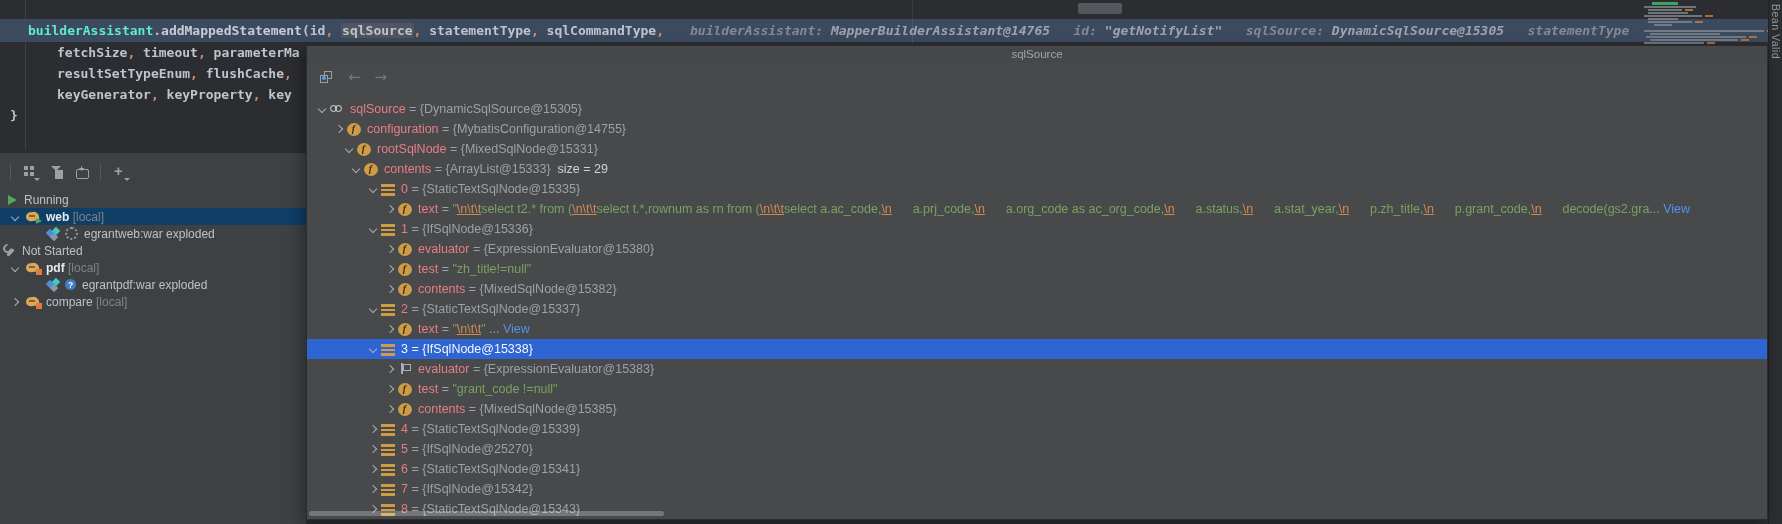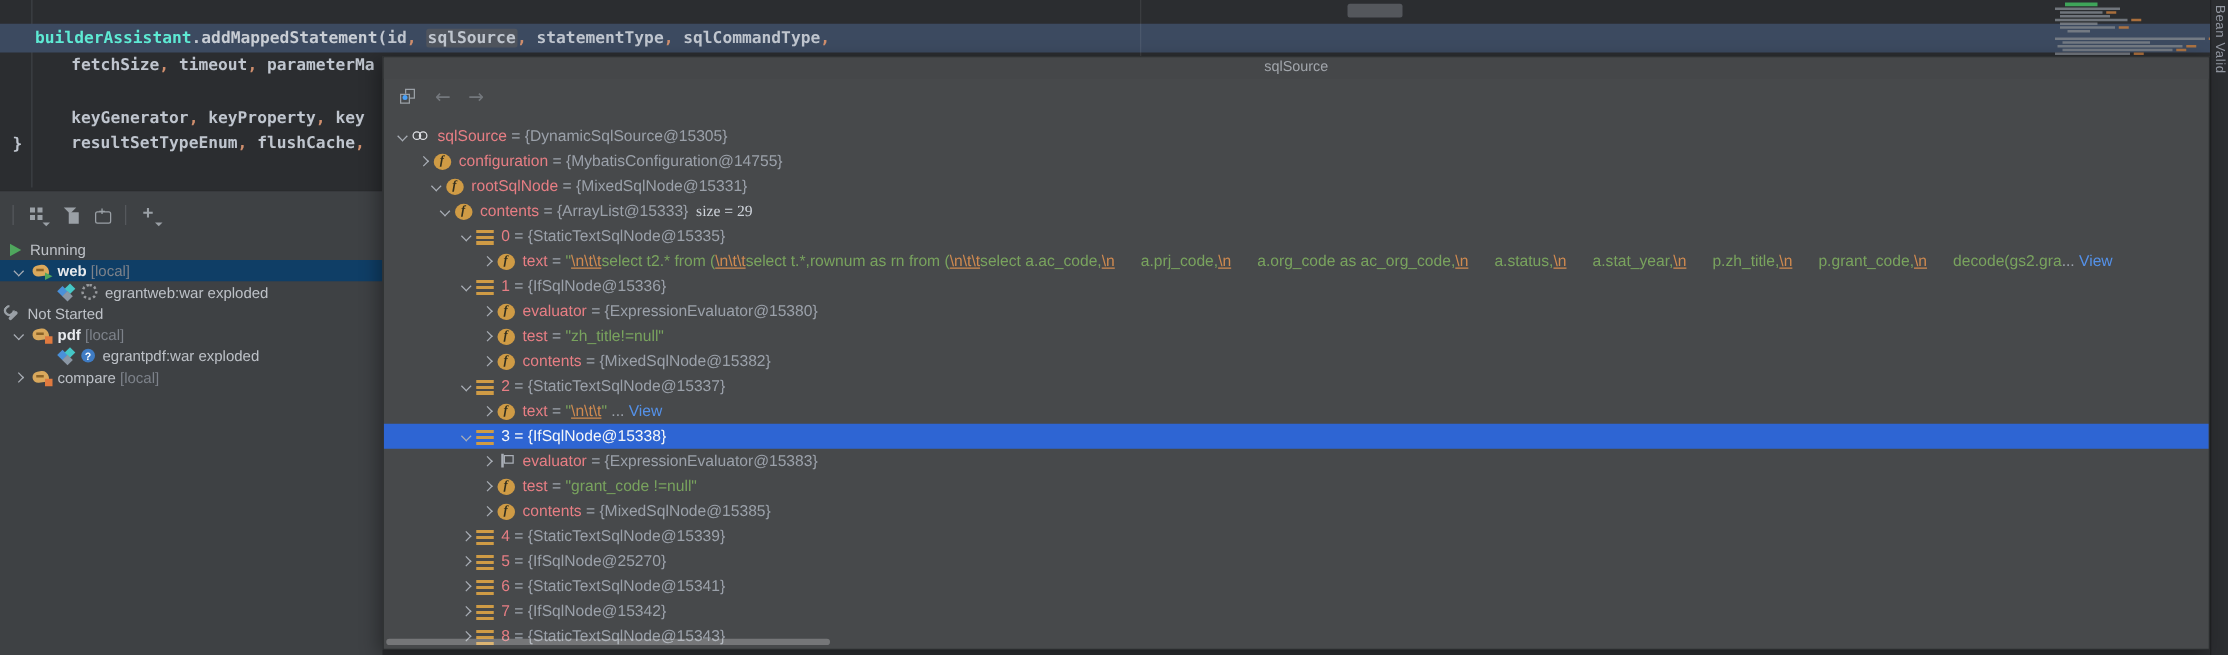--- a/index.html
+++ b/index.html
@@ -10,21 +10,21 @@
   
   .editor{left:0;top:0;width:1782px;height:524px;background:#2b2d30;}
   .gutter-line{left:25px;top:0;width:1px;height:150px;background:#3e4145;}
   .exec-band{left:0;top:19px;width:1768px;height:23px;background:#3c4a60;}
   .margin-guide{left:912px;top:0;width:1px;height:45px;background:rgba(255,255,255,0.08);}
   .code{font-family:"DejaVu Sans Mono",monospace;font-size:13px;font-weight:600;
         color:#bfc5ce;white-space:nowrap;line-height:22px;}
   .line1{left:28px;top:19px;height:23px;width:1610px;overflow:hidden;display:flex;align-items:center;}
   .codeclip{left:0;top:42px;width:326px;height:110px;overflow:hidden;}
   .cline{position:absolute;left:57px;height:21px;line-height:21px;}
-  .cline.l2{top:0;} .cline.l3{top:21px;margin-top:41px;} .cline.l4{top:42px;}
+  .cline.l2{top:0;} .cline.l3{top:21px;} .cline.l4{top:42px;}
   .cline.l5{left:10px;top:63px;}
   .seg{white-space:pre;}
   .tf{color:#5eead4;} .tm{color:#c8cdd4;} .tp{color:#bfc5ce;} .tc{color:#cf8e6d;}
   .thl{color:#bfc5ce;background:#50555e;border-radius:2px;padding:0 1px;}
   .thn{color:#838a95;font-style:italic;} .thv{color:#9ea4ad;font-style:italic;}
   .hints{margin-left:26px;}
   .pill{left:1078px;top:3px;width:44px;height:11px;background:#54575c;border-radius:2px;}
 
   
   .minimap{left:1644px;top:0;width:122px;height:45px;}
@@ -97,21 +97,21 @@
   .stack-ico{position:relative;width:15px;height:15px;}
   .stack-ico .b1{position:absolute;left:5px;top:1px;width:8px;height:8px;border:1.5px solid #9aa0a6;box-sizing:border-box;}
   .stack-ico .b2{position:absolute;left:1px;top:5px;width:8px;height:8px;border:1.5px solid #9aa0a6;
      background:#47494b;box-sizing:border-box;}
   .stack-ico .dot{position:absolute;left:2.5px;top:6.5px;width:4px;height:4px;border-radius:50%;background:#49a0f7;}
   .nav-arrow{color:#74787d;font-size:15px;line-height:15px;font-family:"DejaVu Sans",sans-serif;}
   .ptree{position:absolute;left:0;top:45px;right:0;bottom:0;overflow:hidden;padding-top:8px;}
   .trow{height:20px;display:flex;align-items:center;font-size:12.5px;white-space:pre;}
   .trow.sel{background:#2e65d3;}
   .trow.sel .tn,.trow.sel .tg,.trow.sel .tw{color:#f4f6f9;}
-  .tn{color:#e77e84;} .tg{color:#9ba1aa;} .tw{color:#ced3da;font-family:Liberation Serif, serif;}
+  .tn{color:#e77e84;} .tg{color:#9ba1aa;} .tw{color:#ced3da;}
   .ts{color:#79a35e;} .te{color:#d08a50;text-decoration:underline;} .tlk{color:#5491e8;} .tel{color:#9ba1aa;}
   .ic{position:relative;width:14px;height:14px;flex:0 0 14px;margin:0 6px 0 2px;}
   .ic.field{background:#cf9b45;border-radius:50%;width:13px;height:13px;}
   .ic.field::before{content:"f";position:absolute;left:0;top:0;width:13px;height:13px;text-align:center;
      line-height:13px;font:italic bold 10px "Liberation Serif",serif;color:#33301f;}
   .ic.item{width:12px;height:12px;margin-top:1px;
      background:repeating-linear-gradient(180deg,#cf9b45 0 2.6px,transparent 2.6px 4.6px);}
   .ic.watch::before,.ic.watch::after{content:"";position:absolute;top:3px;width:7px;height:7px;
      border:1.6px solid #dfe1e5;border-radius:50%;box-sizing:border-box;}
   .ic.watch::before{left:0;} .ic.watch::after{left:5px;}
@@ -122,20 +122,21 @@
 </style>
 </head>
 <body>
 
 <div class="abs editor">
   <div class="abs gutter-line"></div>
   <div class="abs exec-band"></div>
   <div class="abs margin-guide"></div>
   <div class="abs line1 code">
     <span><span class="seg tf">builderAssistant</span><span class="seg tp">.</span><span class="seg tm">addMappedStatement</span><span class="seg tp">(</span><span class="seg tp">id</span><span class="seg tc">,</span><span class="seg tp"> </span><span class="seg thl">sqlSource</span><span class="seg tc">,</span><span class="seg tp"> statementType</span><span class="seg tc">,</span><span class="seg tp"> sqlCommandType</span><span class="seg tc">,</span></span>
+    <span class="hints"><span class="seg thn">builderAssistant:</span><span class="seg thv"> MapperBuilderAssistant@14765</span><span class="seg thn">   id:</span><span class="seg thv"> "getNotifyList"</span><span class="seg thn">   sqlSource:</span><span class="seg thv"> DynamicSqlSource@15305</span><span class="seg thn">   statementType</span></span>
   </div>
   <div class="abs codeclip">
     <div class="cline l2 code"><span class="seg tp">fetchSize</span><span class="seg tc">,</span><span class="seg tp"> timeout</span><span class="seg tc">,</span><span class="seg tp"> parameterMa</span></div>
     <div class="cline l3 code"><span class="seg tp">resultSetTypeEnum</span><span class="seg tc">,</span><span class="seg tp"> flushCache</span><span class="seg tc">,</span></div>
     <div class="cline l4 code"><span class="seg tp">keyGenerator</span><span class="seg tc">,</span><span class="seg tp"> keyProperty</span><span class="seg tc">,</span><span class="seg tp"> key</span></div>
     <div class="cline l5 code"><span class="seg tp">}</span></div>
   </div>
   <div class="abs pill"></div>
   <div class="abs minimap">
     <div class="mm-green"></div>

